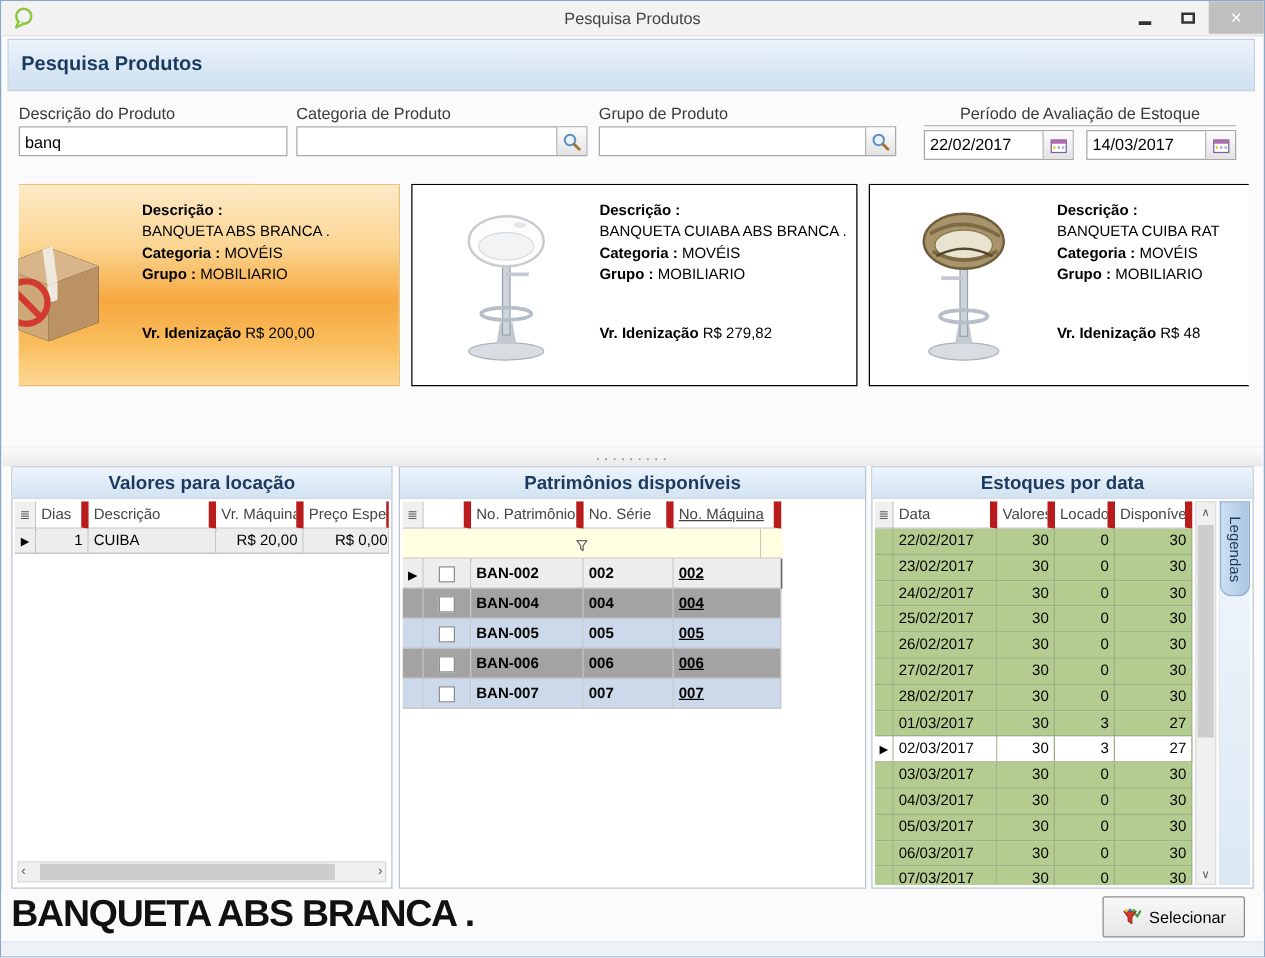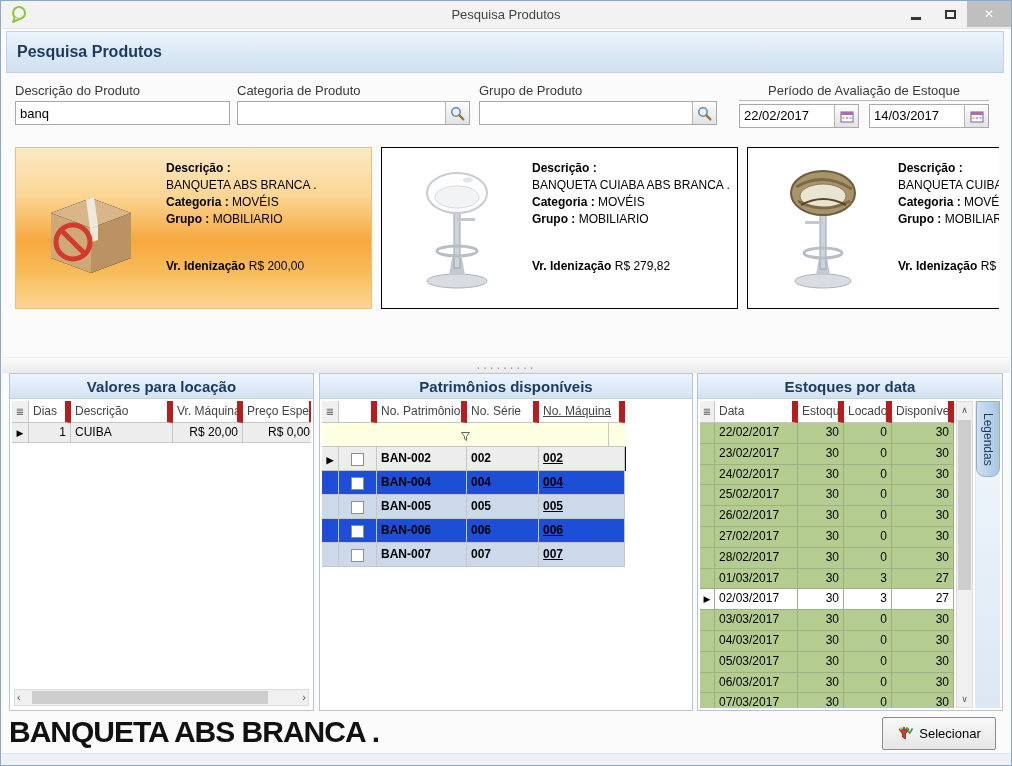--- a/index.html
+++ b/index.html
@@ -28,21 +28,21 @@
   .finput { position:absolute; top:100px; height:24px; border:1px solid #a9a9a9; background:#fff; display:flex; }
   .finput input { flex:1; border:none; outline:none; font-size:13px; padding:0 4px; font-family:"Liberation Sans",sans-serif; background:transparent; }
   .icon-btn { width:24px; height:22px; border-left:1px solid #b5b5b5; background:linear-gradient(180deg,#fdfdfd,#e2e2e2); display:flex; align-items:center; justify-content:center; cursor:pointer; }
   .period-box { position:absolute; left:738px; top:82px; width:250px; }
   .period-box .ptitle { text-align:center; font-size:13px; color:#3a3a3a; padding-bottom:2px; border-bottom:1px solid #b9b9b9; }
   .period-fields { display:flex; gap:10px; margin-top:3px; }
   .pfield { width:120px; height:24px; border:1px solid #a9a9a9; background:#fff; display:flex; }
   .pfield .pval { flex:1; font-size:13px; padding:3px 4px; color:#000; }
 
   
-  .cards { position:absolute; top:146px; left:14px; width:984px; height:164px; display:flex; gap:9px; overflow:hidden; }
+  .cards { position:absolute; top:146px; left:14px; width:984px; height:164px; display:flex; gap:9px; overflow:hidden;justify-content:center; }
   .card { flex:0 0 357px; height:162px; background:#fff; border:1px solid #000; display:flex; }
   .card.selected { border:1px solid #e9c27a;
     background:linear-gradient(180deg,#fce9c6 0%,#fbd694 30%,#f6a83e 58%,#f9be5e 80%,#fdd794 100%); }
   .card-img { flex:0 0 150px; display:flex; align-items:center; justify-content:center; }
   .card-txt { flex:1; padding-top:12px; font-size:12px; color:#000; line-height:17px; }
   .card-txt b { font-weight:bold; }
   .card-price { margin-top:30px; }
 
   
   .splitter { position:absolute; top:356px; left:1px; right:1px; height:16px;
@@ -71,21 +71,21 @@
   .a-row { height:20px; }
   .a-row.sel-row { box-shadow:inset 0 0 0 2px #111; }
   .a-row.sel-row .gc { background:#ededed; }
 
   
   .b-grid { width:304px; }
   .b-sel { flex:0 0 17px; } .b-chk { flex:0 0 38px; display:flex; align-items:center; justify-content:center; }
   .b-c0 { flex:0 0 90px; } .b-c1 { flex:0 0 72px; } .b-c2 { flex:0 0 86px;text-decoration:underline; }
   .b-row { height:24px; }
   .b-row .gc { padding-top:4px; font-weight:bold; }
-  .b-row.row-yellow .gc, .b-row.row-yellow .b-chk { background:#1d4ed8; }
+  .b-row.row-yellow .gc, .b-row.row-yellow .b-chk { background:#a3a3a3; }
   .b-row.row-blue .gc,   .b-row.row-blue .b-chk   { background:#ccd9ea; }
   .b-row.sel-row  .gc,   .b-row.sel-row .b-chk    { background:#ededed; }
   .b-row.sel-row { box-shadow:inset 0 0 0 2px #111; }
   .filter-row { height:24px; }
   .filter-row .gc { background:#ffffe1; color:#8f8f72; text-align:center; flex:0 0 287px; padding-top:5px; }
   .checkbox { width:13px; height:13px; background:#fff; border:1px solid #8e8e8e; }
 
   
   .c-grid { width:254px; }
   .c-sel { flex:0 0 15px; } .c-c0 { flex:0 0 83px; } .c-c1 { flex:0 0 46px; } .c-c2 { flex:0 0 48px; } .c-c3 { flex:0 0 62px; }
@@ -378,21 +378,21 @@
   </div>
 
   <div class="panel panel-c">
     <div class="panel-hd">Estoques por data</div>
     <div class="gridwrap c-grid">
       <div class="grow">
         <div class="gh c-sel sel-cell">
             <span class="list-icon">≣</span>
           </div>
         <div class="gh c-c0">Data</div>
-        <div class="gh c-c1">Estoque</div>
+        <div class="gh c-c1">Valores</div>
         <div class="gh c-c2">Locados</div>
         <div class="gh c-c3">Disponíveis</div>
       </div>
       <div id="stock-rows">
           <div class="grow c-row">
             <div class="gc c-sel sel-cell arrow"></div>
             <div class="gc c-c0">22/02/2017</div>
             <div class="gc c-c1 num">30</div>
             <div class="gc c-c2 num">0</div>
             <div class="gc c-c3 num">30</div>

